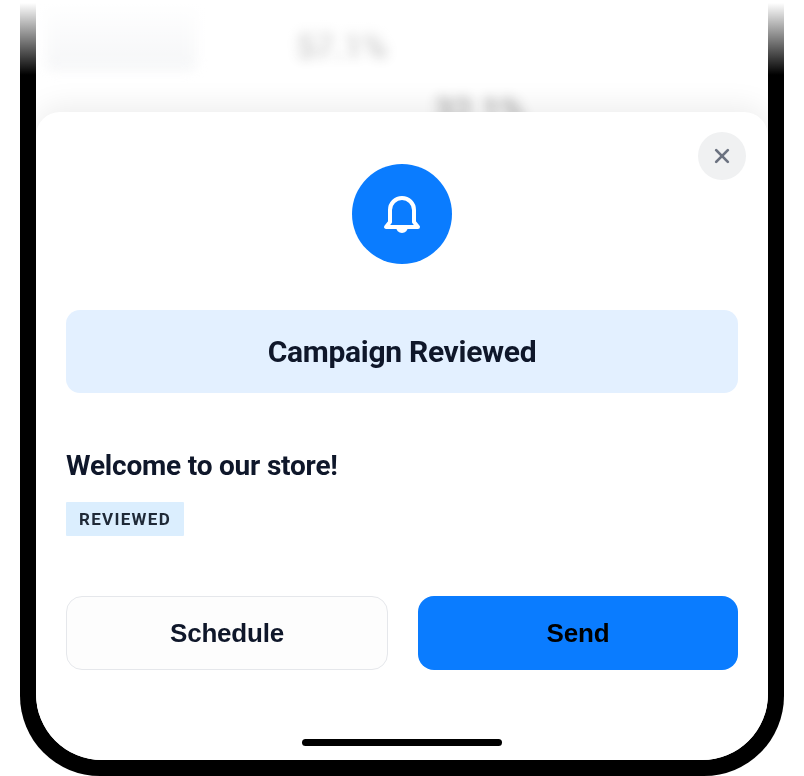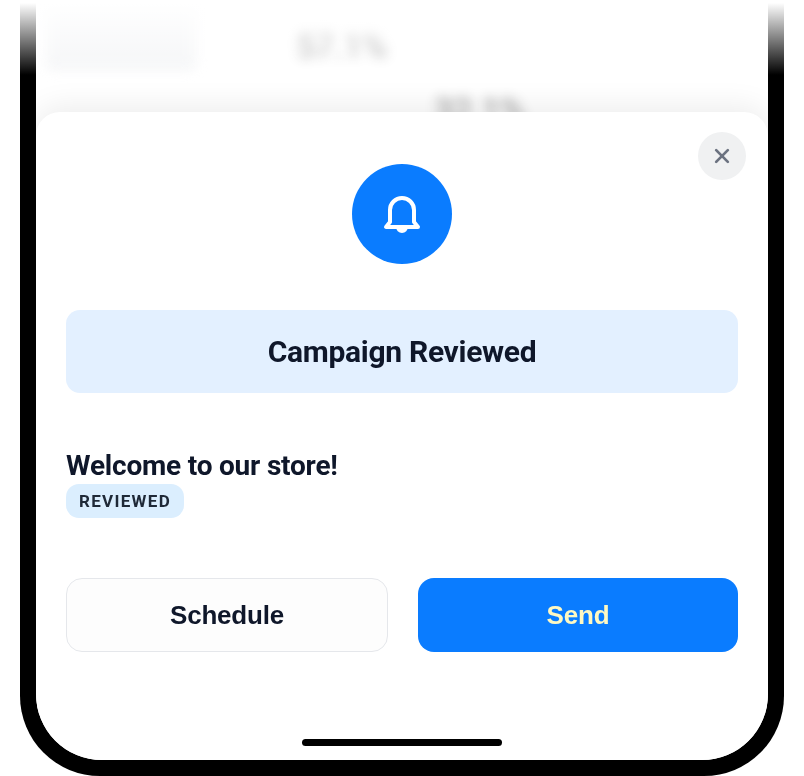--- a/index.html
+++ b/index.html
@@ -140,32 +140,32 @@
     .title-banner-text {
       font-size: 30px;
       font-weight: 700;
       color: #0f172a;
       letter-spacing: -0.3px;
     }
     .campaign-name {
       font-size: 28px;
       font-weight: 700;
       color: #0f172a;
-      margin-bottom: 2px;
+      margin-bottom: 20px;
       letter-spacing: -0.2px;
     }
     .status-badge {
       display: inline-block;
       background: #dbeefe;
       color: #1f2937;
       font-size: 17px;
       font-weight: 700;
       letter-spacing: 1.3px;
       padding: 7px 13px;
-      border-radius: 13px;
+      border-radius: 1px;
     }
     .button-row {
       display: flex;
       gap: 30px;
       margin-top: 60px;
     }
     .btn {
       flex: 1;
       height: 74px;
       border-radius: 16px;
@@ -178,21 +178,21 @@
       justify-content: center;
       letter-spacing: -0.2px;
     }
     .btn-secondary {
       background: #fdfdfd;
       border: 1.5px solid #e5e7eb;
       color: #0f172a;
     }
     .btn-primary {
       background: #0a7cff;
-      color: #fef9c3;
+      color: #000000;
     }
     .home-indicator {
       position: absolute;
       bottom: 14px;
       left: 50%;
       transform: translateX(-50%);
       width: 200px;
       height: 7px;
       background: #000000;
       border-radius: 5px;

